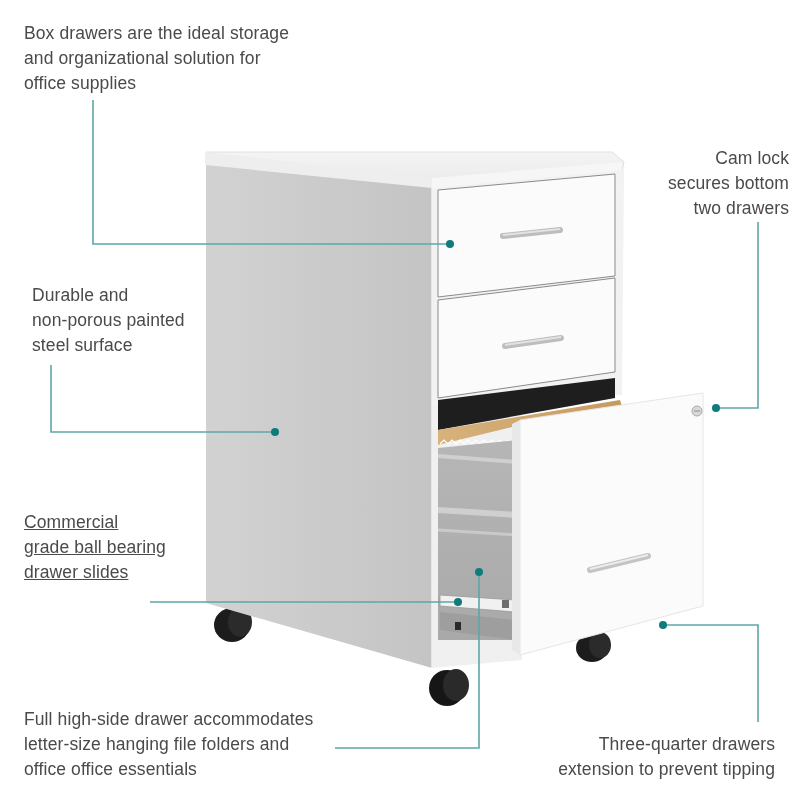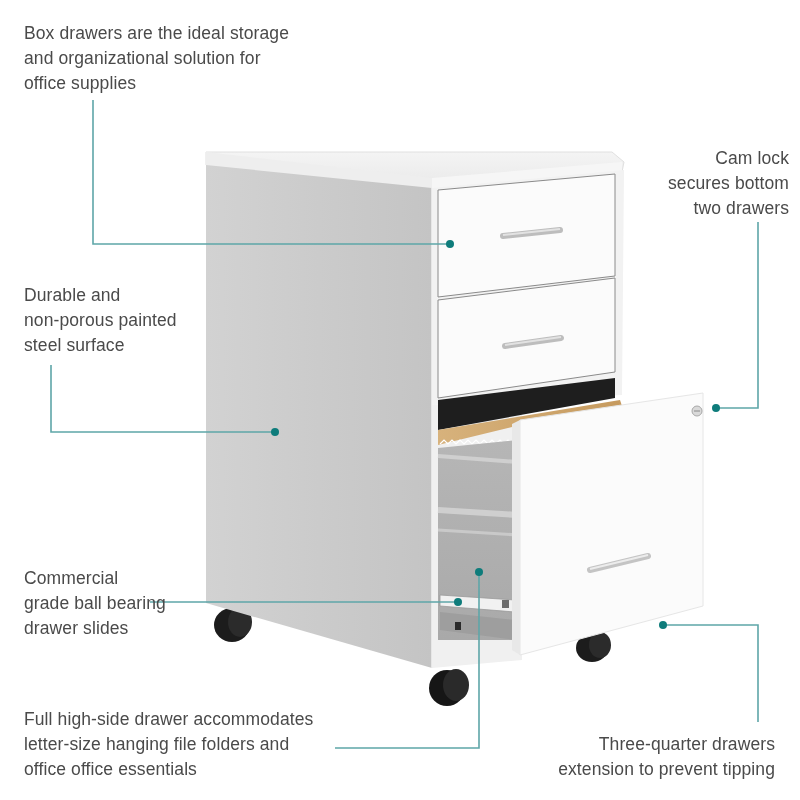--- a/index.html
+++ b/index.html
@@ -111,24 +111,24 @@
       <circle cx="663" cy="625" r="4"></circle>
     </g>
   </svg>
 
   <div class="callout-text" style="left:24px; top:21px;">Box drawers are the ideal storage
 and organizational solution for
 office supplies</div>
   <div class="callout-text right" style="right:11px; top:146px;">Cam lock
 secures bottom
 two drawers</div>
-  <div class="callout-text" style="left:24px; top:283px;">Durable and
+  <div class="callout-text" style="left:32px; top:283px;">Durable and
 non-porous painted
 steel surface</div>
-  <div class="callout-text" style="left:24px; top:566px;">Commercial
+  <div class="callout-text" style="left:24px; top:510px;text-decoration:underline;">Commercial
 grade ball bearing
 drawer slides</div>
   <div class="callout-text" style="left:24px; top:707px;">Full high-side drawer accommodates
 letter-size hanging file folders and
 office office essentials</div>
   <div class="callout-text right" style="right:25px; top:732px;">Three-quarter drawers
 extension to prevent tipping</div>
 
 </div>
 

